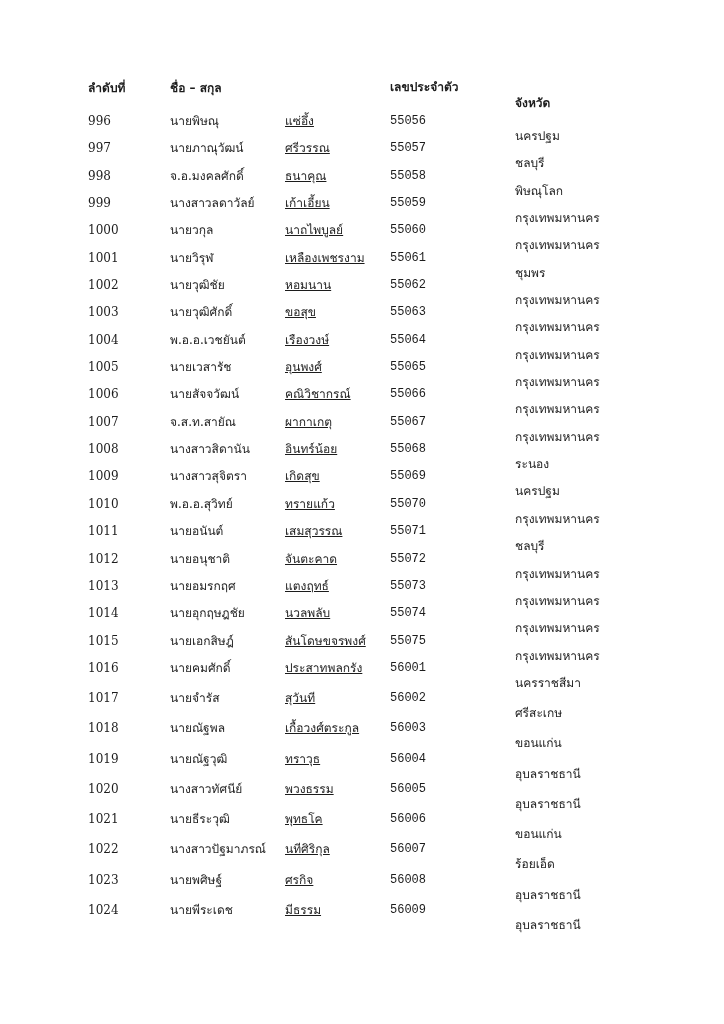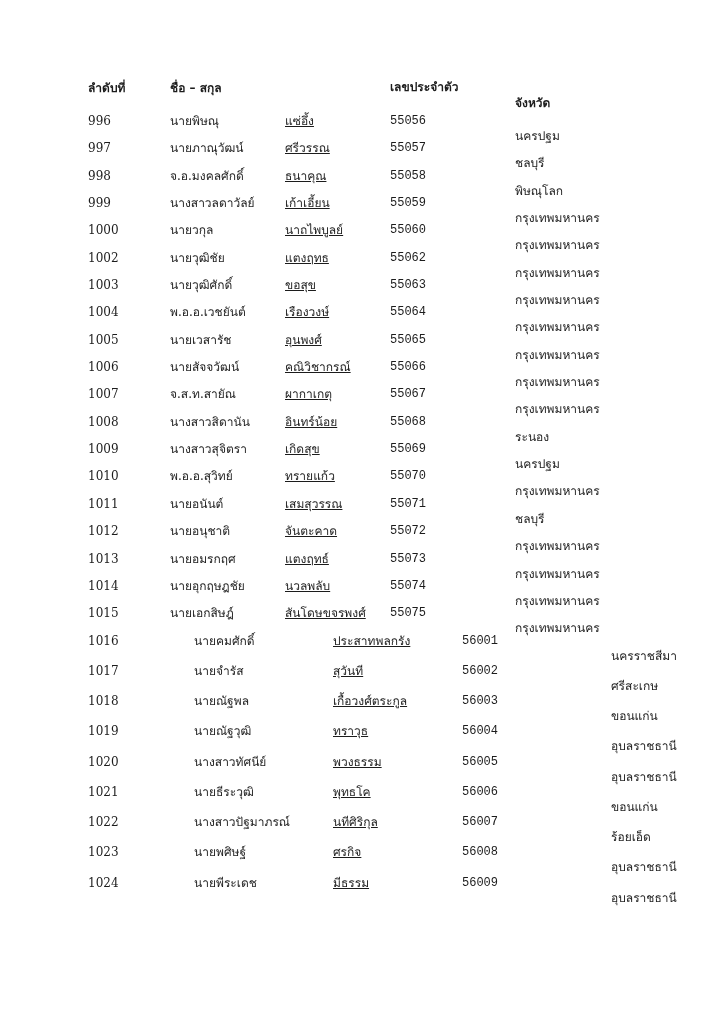--- a/index.html
+++ b/index.html
@@ -26,21 +26,20 @@
   .row {
     display: flex;
     align-items: flex-start;
     height: 27.35px;
     white-space: nowrap;
     font-size: 12px;
     line-height: 20px;
   }
   .row.tall {
     height: 30.25px;
-    gap: 24px;
   }
   .row.header-row {
     height: 33px;
     font-weight: bold;
   }
   .c { flex: 0 0 auto; overflow: visible; }
   .c.no    { width: 82px; }
   .c.first { width: 115px; }
   .c.last  { width: 105px; text-decoration: underline; }
   .c.id    { width: 125px; font-family: Liberation Mono, monospace; }
@@ -88,23 +87,30 @@
           <div class="c prov">กรุงเทพมหานคร</div>
         </div>
         <div class="row">
           <div class="c no">1000</div>
           <div class="c first">นายวกุล</div>
           <div class="c last">นาถไพบูลย์</div>
           <div class="c id">55060</div>
           <div class="c prov">กรุงเทพมหานคร</div>
         </div>
         <div class="row">
+          <div class="c no">1001</div>
+          <div class="c first">นายวิรุฬ</div>
+          <div class="c last">เหลืองเพชรงาม</div>
+          <div class="c id">55061</div>
+          <div class="c prov">ชุมพร</div>
+        </div>
+        <div class="row">
           <div class="c no">1002</div>
           <div class="c first">นายวุฒิชัย</div>
-          <div class="c last">แตงฤทธ</div>
+          <div class="c last">หอมนาน</div>
           <div class="c id">55062</div>
           <div class="c prov">กรุงเทพมหานคร</div>
         </div>
         <div class="row">
           <div class="c no">1003</div>
           <div class="c first">นายวุฒิศักดิ์</div>
           <div class="c last">ขอสุข</div>
           <div class="c id">55063</div>
           <div class="c prov">กรุงเทพมหานคร</div>
         </div>

